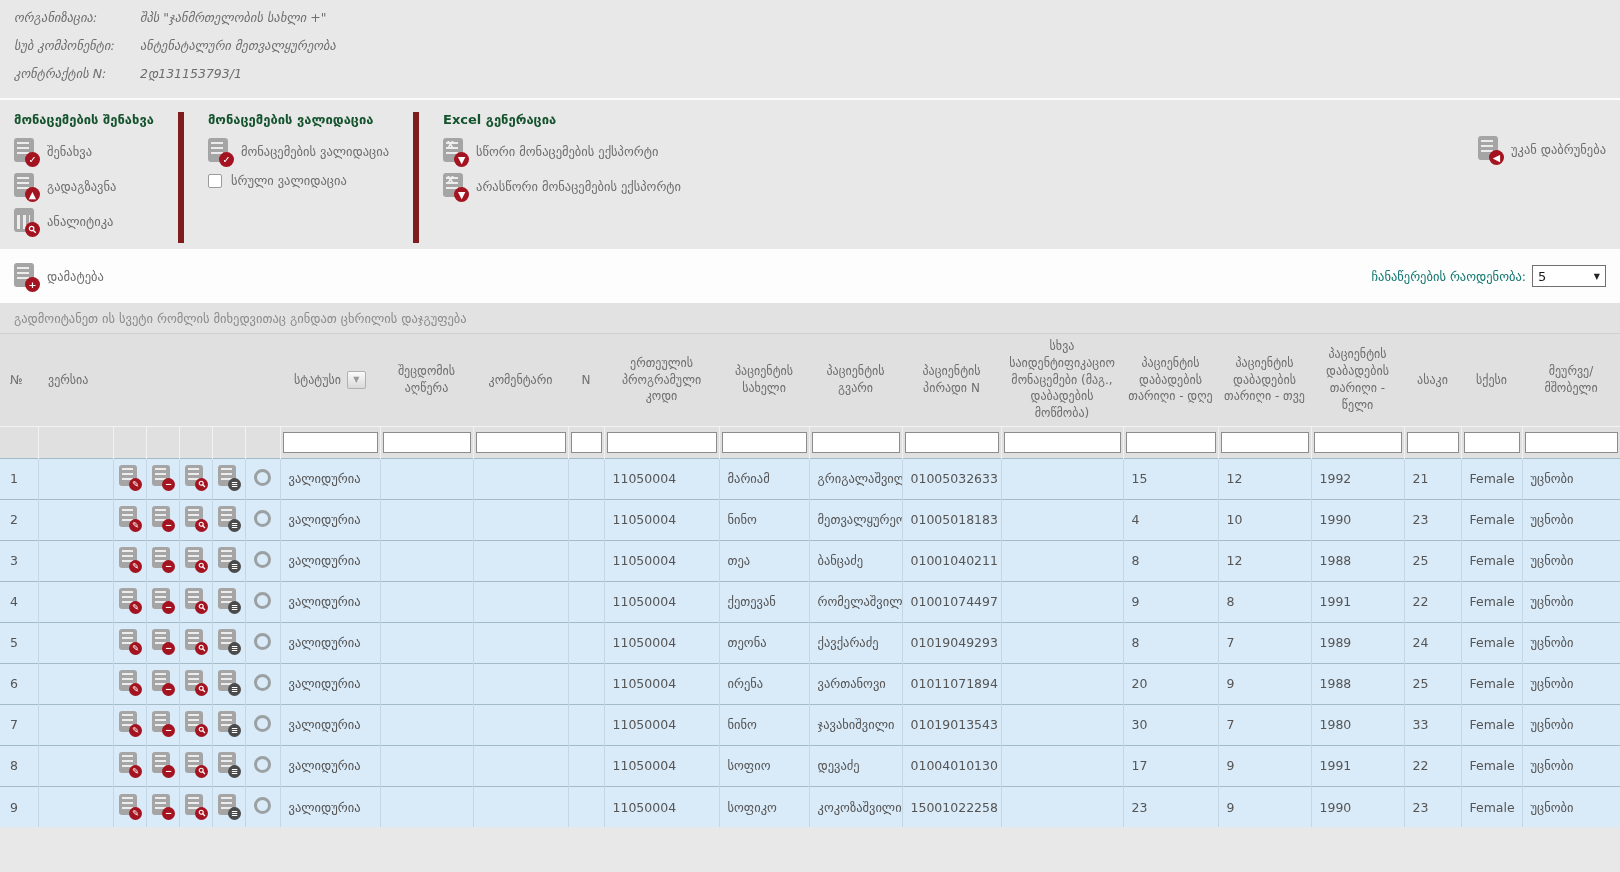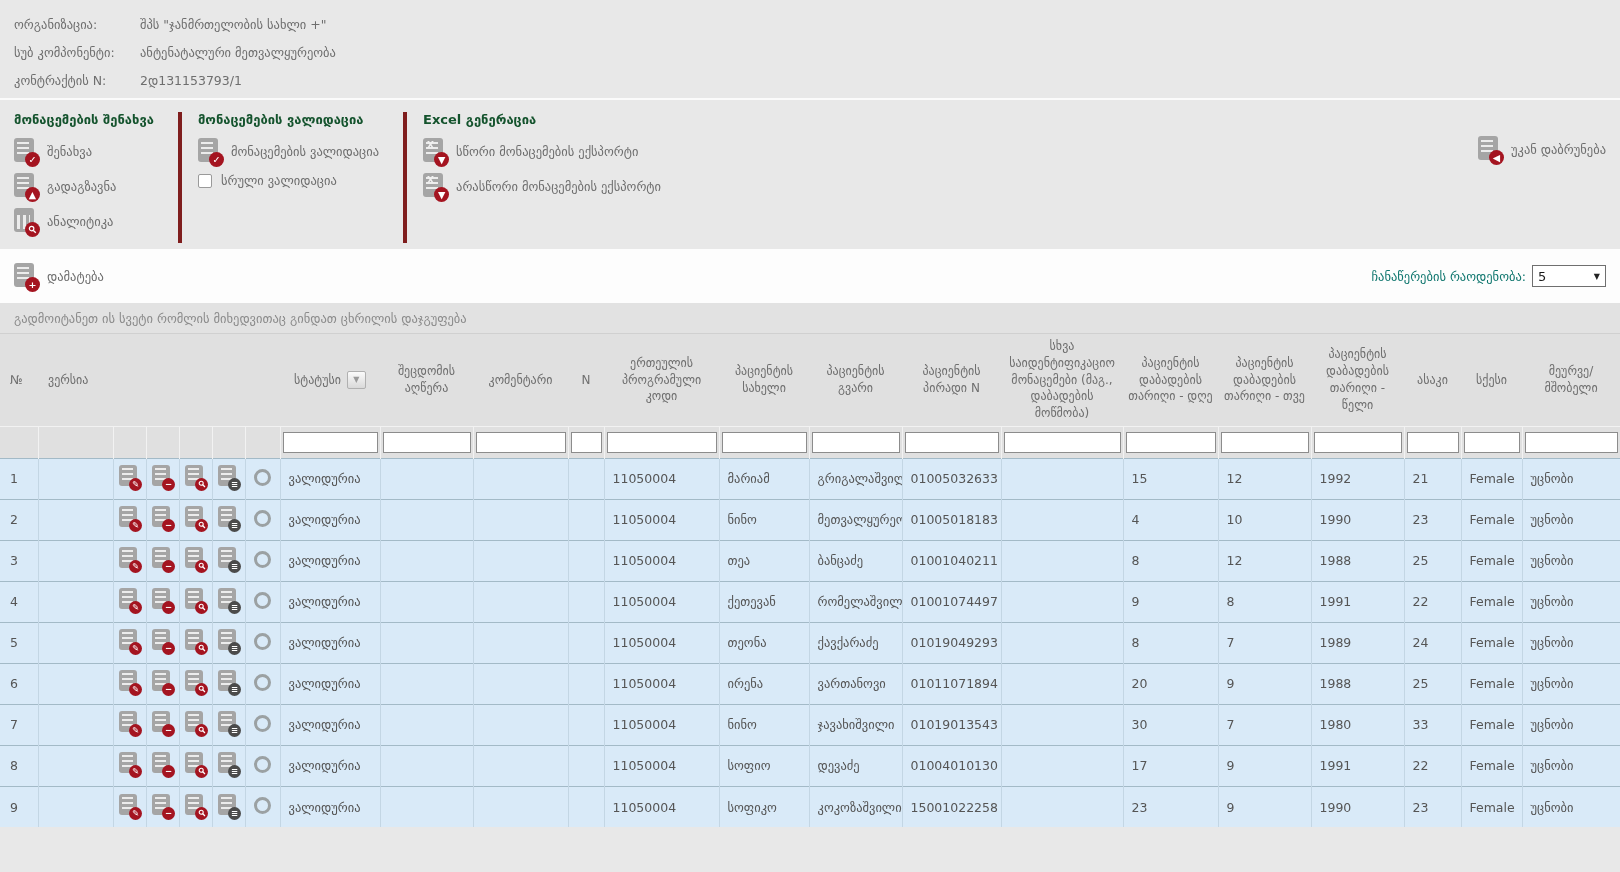--- a/index.html
+++ b/index.html
@@ -1,29 +1,29 @@
 <!DOCTYPE html>
 <html><head>
 <meta charset="utf-8">
 <style>
   * { margin:0; padding:0; box-sizing:border-box; }
   html,body { width:1620px; height:872px; overflow:hidden; }
   body { background:#e8e8e8; font-family:"DejaVu Sans", sans-serif; }
 
   
   .info { padding:10px 0 4px 14px; }
-  .info-row { display:flex; height:28px; align-items:center; }
+  .info-row { display:flex; height:28px; align-items:flex-start;font-style:italic; }
   .info-label { width:126px; color:#6e6e6e; font-size:12.5px; }
   .info-value { color:#6e6e6e; font-size:12.5px; }
   .sep { height:2px; background:#fbfbfb; }
 
   
   .toolbar { display:flex; padding:12px 14px 6px 14px; min-height:128px; }
   .tb-group { padding-right:24px; }
-  .tb-group + .tb-group { border-left:4px solid #7f1d1d; padding-left:16px; }
+  .tb-group + .tb-group { border-left:6px solid #7f1d1d; padding-left:24px; }
   .tb-title { font-weight:bold; color:#14532d; font-size:13px; margin-bottom:11px; }
   .tb-item { display:flex; align-items:center; margin-bottom:8px; cursor:pointer; }
   .tb-label { color:#6e6e6e; font-size:12.5px; margin-left:9px; white-space:nowrap; }
   .tb-back { margin-left:auto; margin-top:24px; }
 
   
   .icon { position:relative; display:inline-block; width:24px; height:27px; flex:none; }
   .icon .doc { position:absolute; left:0; top:0; width:20px; height:24px; background:#a5a5a5; border-radius:3px; }
   .icon .doc::before { content:""; position:absolute; left:3px; top:4px; width:12px; height:13px;
       background:repeating-linear-gradient(to bottom,#ececec 0 2px,transparent 2px 5px); }

